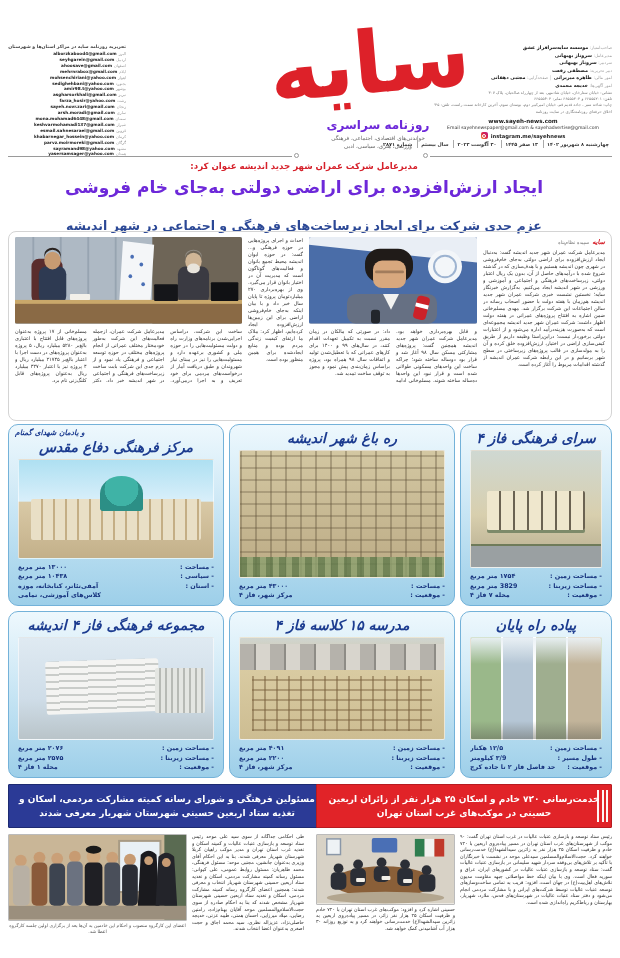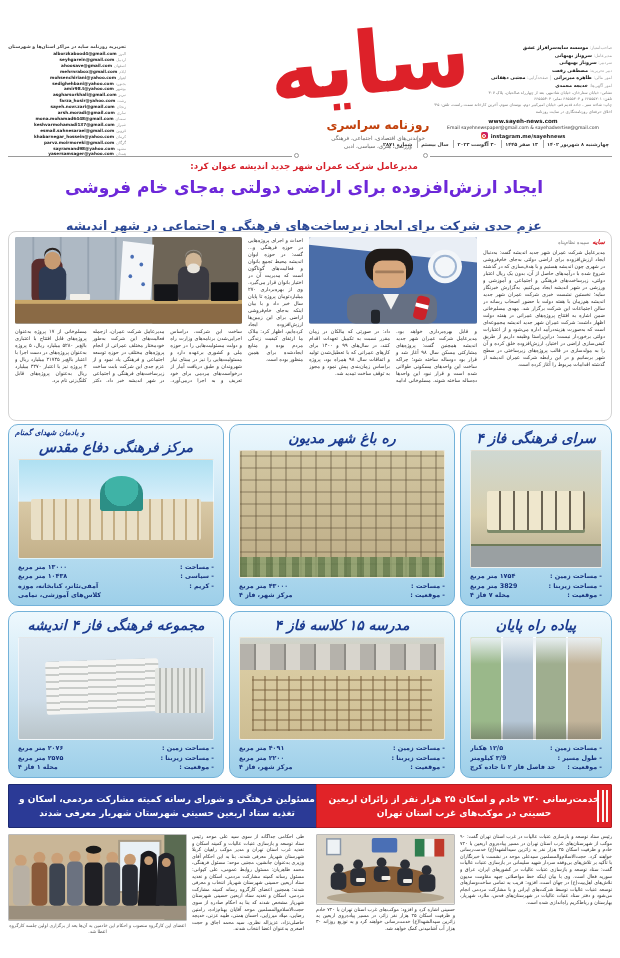--- a/index.html
+++ b/index.html
@@ -12,21 +12,21 @@
   .bureaus{ position:absolute; left:8px; top:44px; width:118px; direction:rtl; }
   .b-title{ font-size:4.6px; font-weight:bold; color:#444; text-align:center; margin-bottom:2px; white-space:nowrap; overflow:hidden;}
   .b-row{ display:flex; justify-content:flex-end; align-items:baseline; gap:2px; line-height:5.9px; overflow:hidden; direction:ltr;}
   .b-city{ font-size:3.8px; color:#999; white-space:nowrap; order:2;}
   .b-mail{ font-size:4.2px; font-weight:bold; color:#1a1a1a; white-space:nowrap; order:1;}
   
   .logo{ position:absolute; left:290px; top:-2px; width:180px; height:128px;
     font-size:86px; font-weight:bold; color:#dd2129; text-align:center; line-height:128px;
     transform:rotate(-5deg); letter-spacing:-2px; overflow:visible;}
   .tagline{ position:absolute; left:318px; top:118px; width:120px; text-align:center;}
-  .tg1{ font-size:12px; font-weight:bold; color:#c2410c; margin-bottom:2px;}
+  .tg1{ font-size:12px; font-weight:bold; color:#6d28d9; margin-bottom:2px;}
   .tg2{ font-size:5.6px; color:#666; line-height:8px;}
   
   .masthead{ position:absolute; right:8px; top:44px; width:178px; text-align:right;}
   .m-line{ font-size:4.8px; color:#333; line-height:7.6px; white-space:nowrap; overflow:hidden;}
   .m-lbl{ color:#999; font-size:4.2px;}
   .m-val{ font-weight:bold; color:#111;}
   .m-sep{ color:#bbb; margin:0 2px;}
   .m-small{ font-size:4px; color:#777; line-height:6.4px; white-space:nowrap; overflow:hidden;}
   .m-web{ font-size:5.6px; font-weight:bold; color:#222; text-align:center; margin-top:3px; direction:ltr;}
   .m-email{ font-size:4.6px; color:#333; text-align:center; direction:ltr; line-height:7px;}
@@ -348,21 +348,21 @@
             <span class="c-lbl">- مساحت زیربنا :</span>
             <span class="c-val">3829 متر مربع</span>
           </div>
         <div class="c-row">
             <span class="c-lbl">- موقعیت :</span>
             <span class="c-val">محله ۷ فاز ۴</span>
           </div>
       </div>
     </div>
     <div class="card">
-      <div class="card-title">ره باغ شهر مدیون</div>
+      <div class="card-title">ره باغ شهر اندیشه</div>
       <div class="card-img img-b"></div>
       <div class="card-rows">
         <div class="c-row">
             <span class="c-lbl">- مساحت :</span>
             <span class="c-val">۴۳۰۰۰ متر مربع</span>
           </div>
         <div class="c-row">
             <span class="c-lbl">- موقعیت :</span>
             <span class="c-val">مرکز شهر، فاز ۴</span>
           </div>
@@ -375,21 +375,21 @@
       <div class="card-rows">
         <div class="c-row">
             <span class="c-lbl">- مساحت :</span>
             <span class="c-val">۱۳۰۰۰ متر مربع</span>
           </div>
         <div class="c-row">
             <span class="c-lbl">- سیاسی :</span>
             <span class="c-val">۱۰۴۳۸ متر مربع</span>
           </div>
         <div class="c-row">
-            <span class="c-lbl">- کریم :</span>
+            <span class="c-lbl">- استان :</span>
             <span class="c-val">آمفی‌تئاتر، کتابخانه، موزه</span>
           </div>
         <div class="c-row">
             <span class="c-lbl"></span>
             <span class="c-val">کلاس‌های آموزشی، تمامی</span>
           </div>
       </div>
     </div>
   </div>
 

